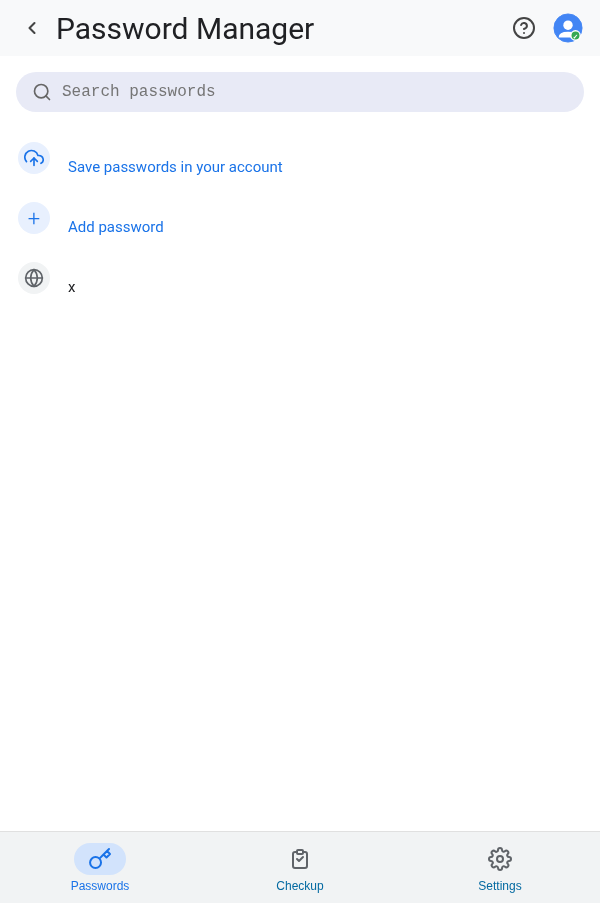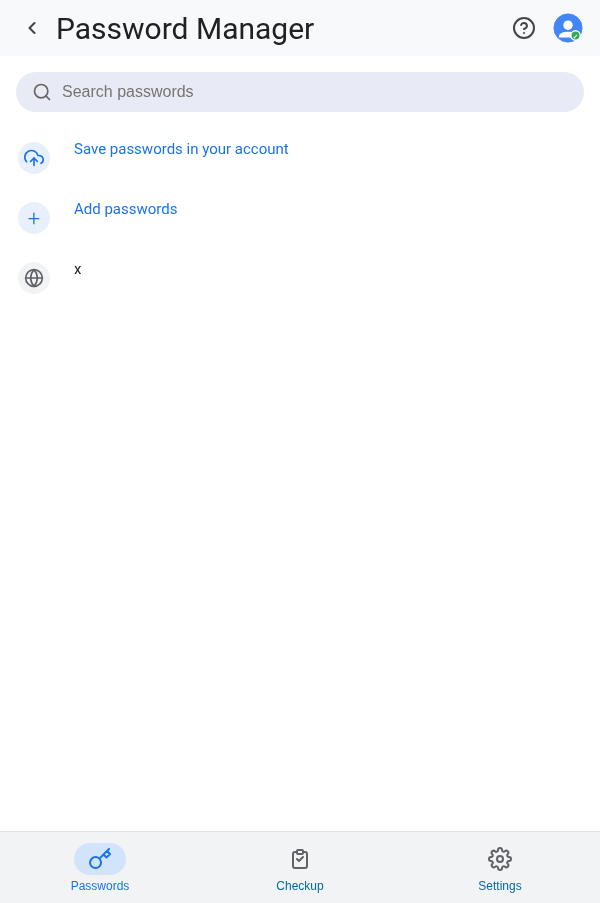--- a/index.html
+++ b/index.html
@@ -77,34 +77,34 @@
       padding: 10px 16px;
       gap: 10px;
     }
     .search-bar input {
       border: none;
       background: transparent;
       font-size: 16px;
       color: #555;
       outline: none;
       flex: 1;
-      font-family: Liberation Sans, sans-serif;
+      font-family: Liberation Mono, monospace;
     }
     .search-icon-wrap {
       color: #666;
       display: flex;
       align-items: center;
     }
 
     
     .list-item {
       display: flex;
-      align-items: flex-start;
+      align-items: flex-end;
       padding: 12px 16px;
-      gap: 22px;
+      gap: 16px;
       cursor: pointer;
       min-height: 52px;
     }
 
     .item-icon {
       width: 36px;
       height: 36px;
       display: flex;
       align-items: center;
       justify-content: center;
@@ -254,21 +254,21 @@
         </svg>
       </div>
     </div>
     <span class="item-text">Save passwords in your account</span>
   </div>
 
   <div class="list-item">
     <div class="item-icon">
       <div class="plus-icon">+</div>
     </div>
-    <span class="item-text">Add passwords</span>
+    <span class="item-text">Add password</span>
   </div>
 
   <div class="list-item globe-item">
     <div class="item-icon">
       <div class="globe-icon">
         <svg width="20" height="20" viewBox="0 0 24 24" fill="none" stroke="#5f6368" stroke-width="2" stroke-linecap="round" stroke-linejoin="round">
           <circle cx="12" cy="12" r="10"></circle>
           <line x1="2" y1="12" x2="22" y2="12"></line>
           <path d="M12 2a15.3 15.3 0 0 1 4 10 15.3 15.3 0 0 1-4 10 15.3 15.3 0 0 1-4-10 15.3 15.3 0 0 1 4-10z"></path>
         </svg>

